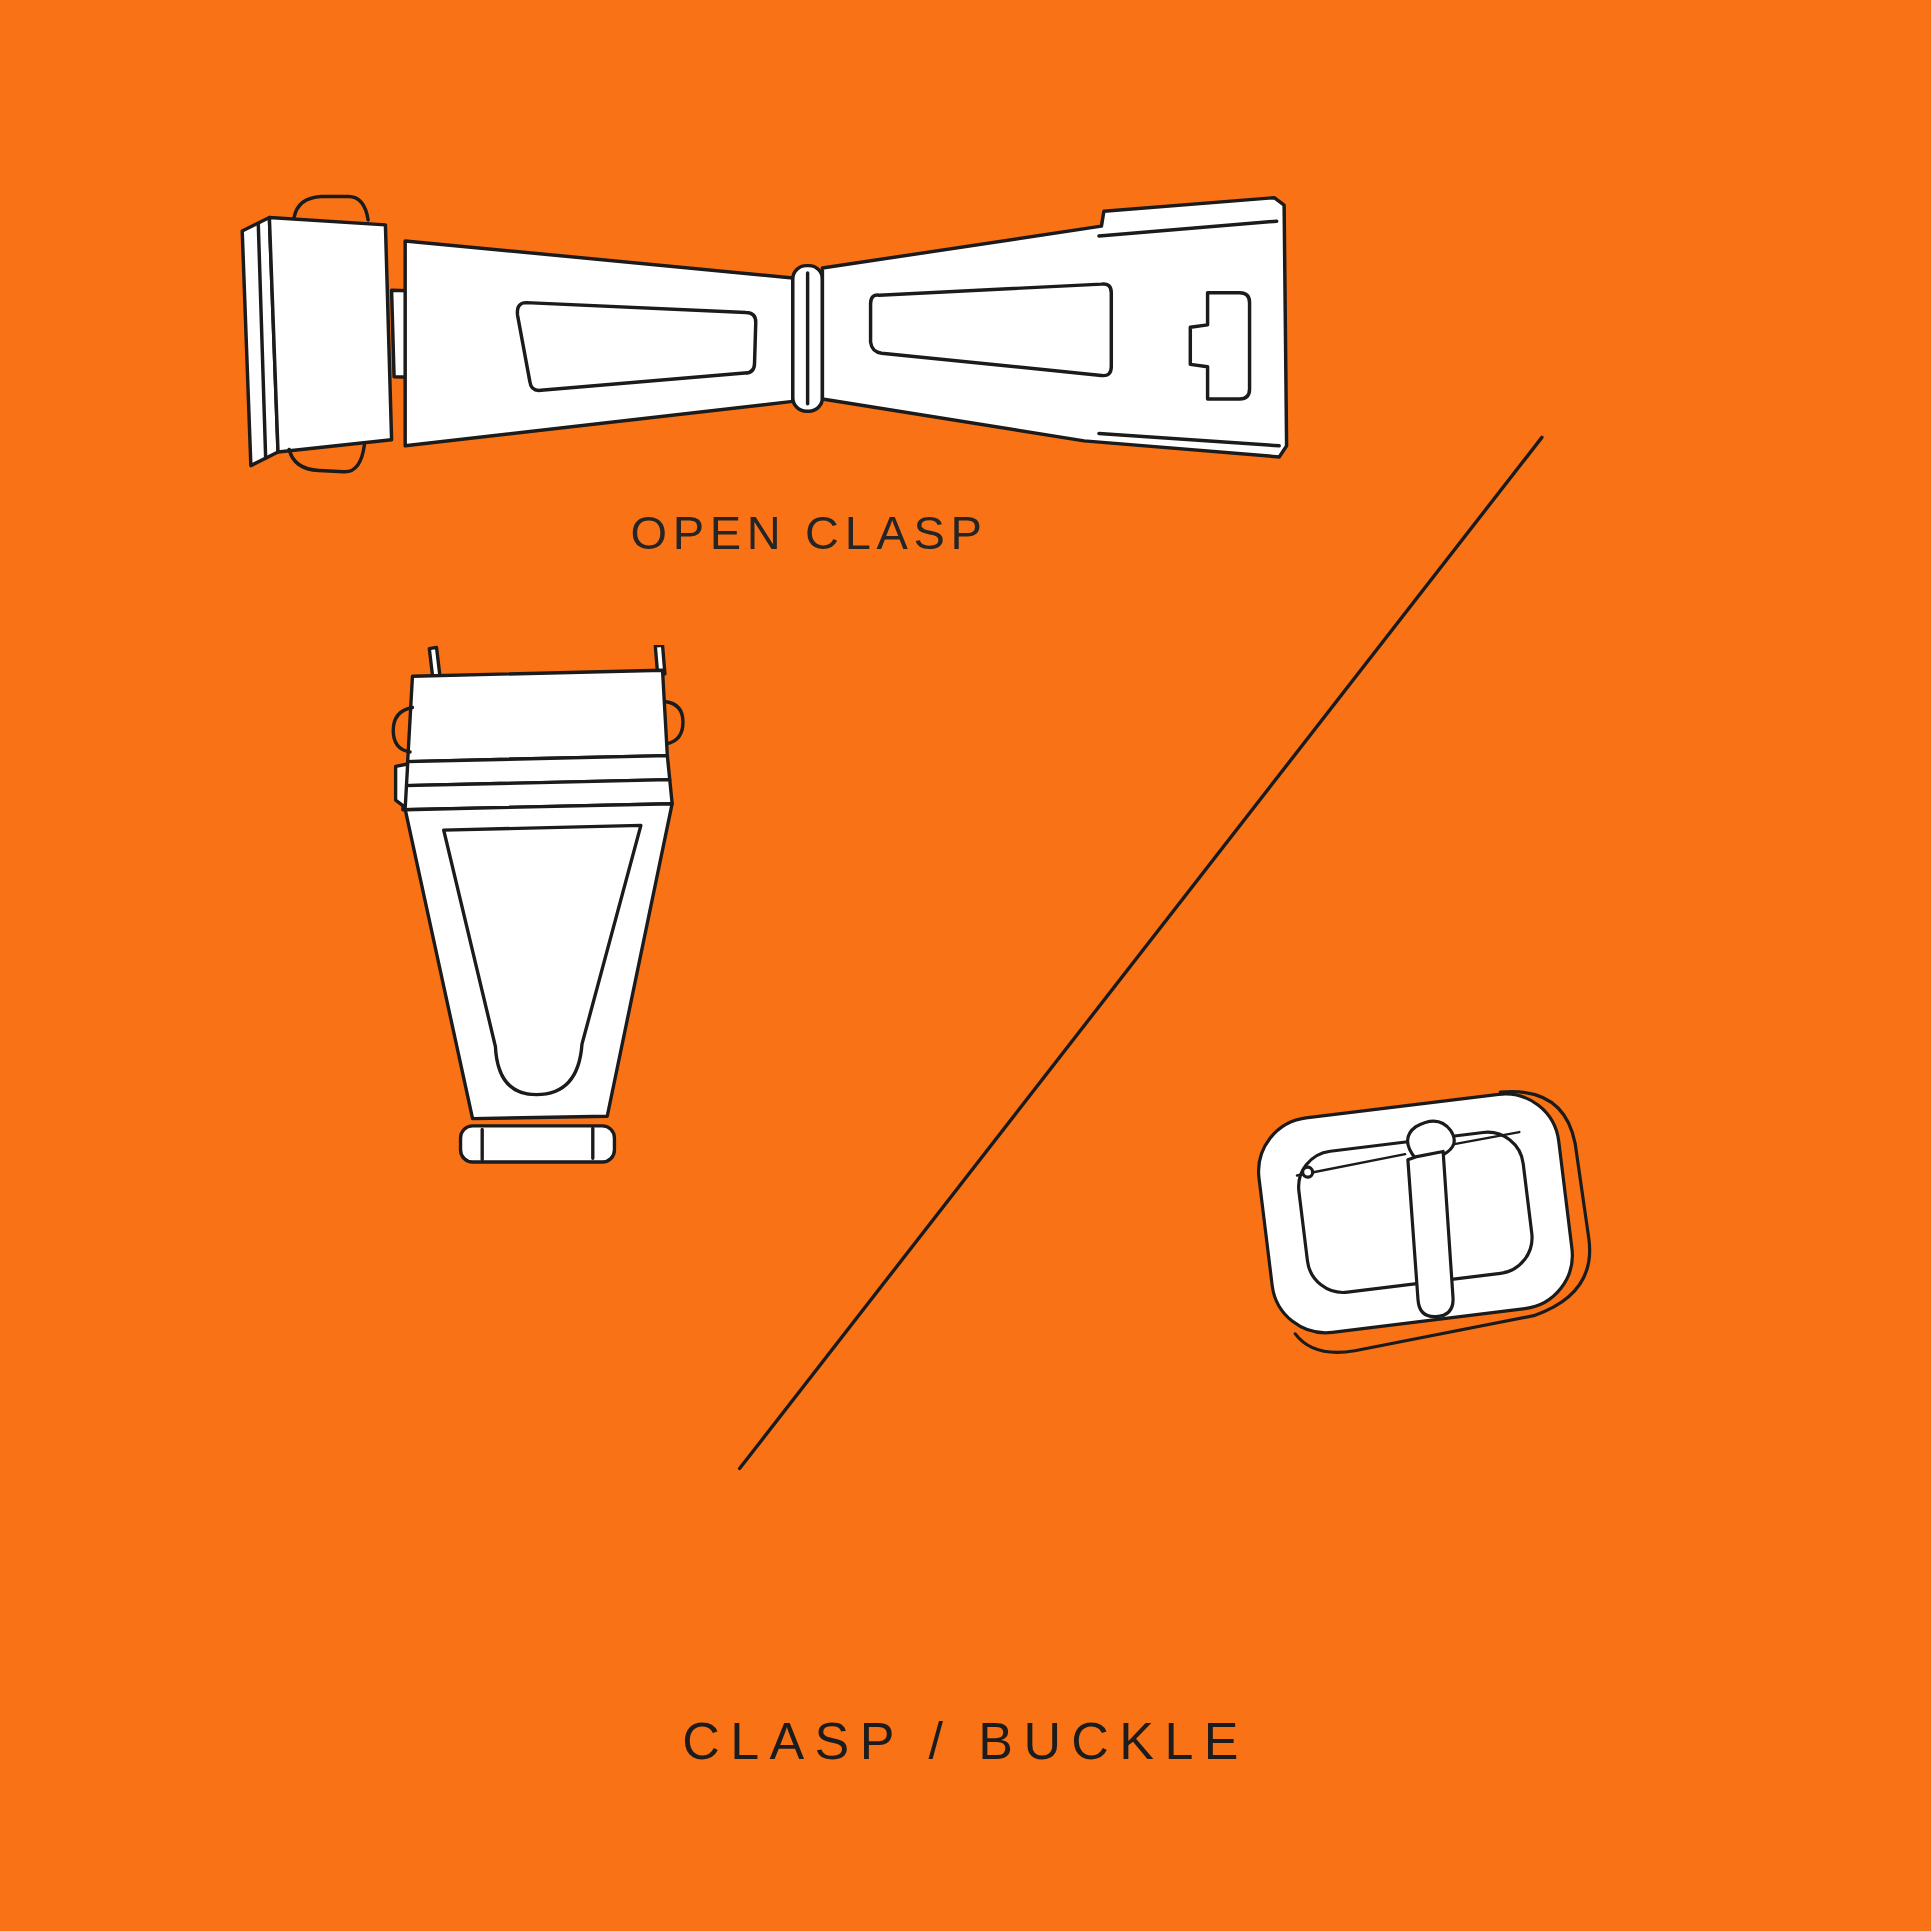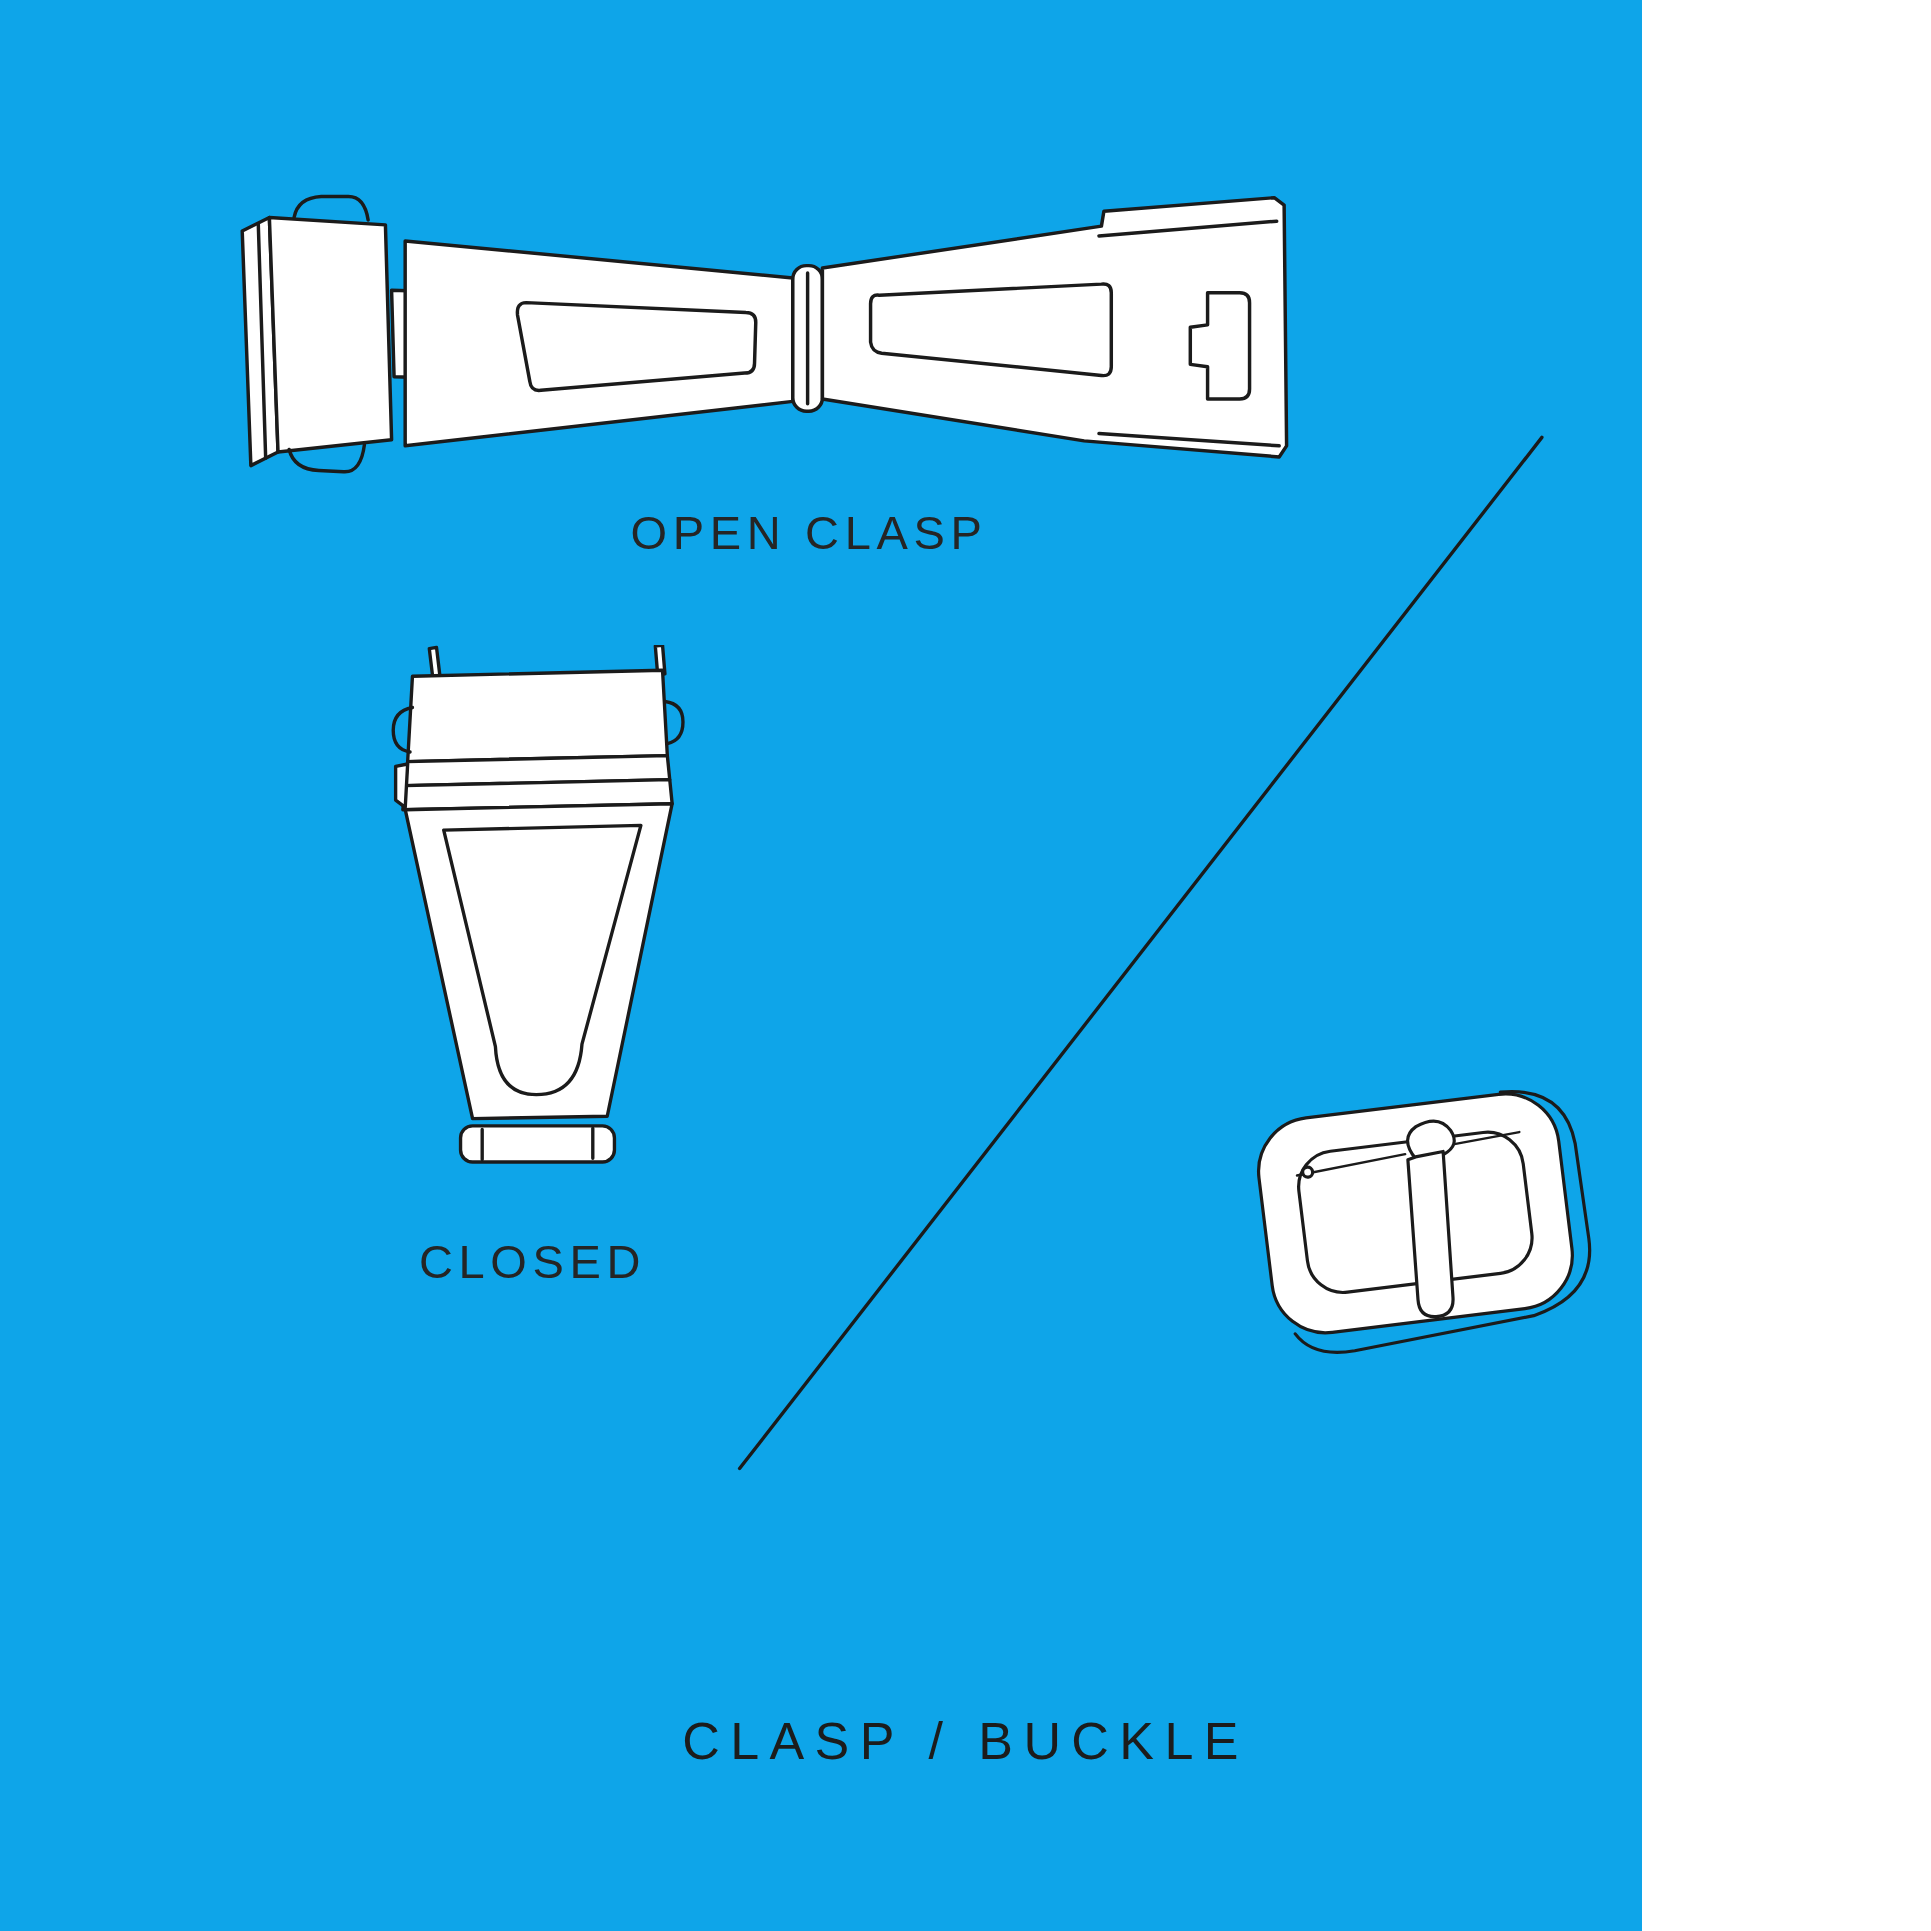--- a/index.html
+++ b/index.html
@@ -2,23 +2,23 @@
 <html><head>
 <meta charset="utf-8">
 <style>
   html, body {
     margin: 0;
     padding: 0;
     background: #ffffff;
   }
   .page {
     position: relative;
-    width: 1642px;
+    width: 1931px;
     height: 1931px;
-    background: #0ea5e9;
+    background: #f97316;
     font-family: "Liberation Sans", sans-serif;
     color: #1c1c1c;
     overflow: hidden;
   }
   .abs { position: absolute; }
   svg .ink {
     stroke: #1b1b1b;
     fill: #ffffff;
     stroke-linejoin: round;
     stroke-linecap: round;
@@ -91,21 +91,20 @@
       <path d="M12,101 L22,99 L20,135 L12,129 Z"></path>
 
       <path d="M20,137 L242,132 L188,392 L76,394 Z"></path>
       <path class="nofill" d="M52,154 L216,150 L167,332 Q164,374 129,374 Q97,374 95,334 Z"></path>
 
       <rect x="66" y="400" width="128" height="30" rx="10"></rect>
       <path class="nofill" d="M84,403 L84,428 M176,402 L176,427"></path>
     </g>
   </svg>
 
-  <div class="abs caption" style="left:291px; top:1234px; width:483px;">CLOSED</div>
 
   <svg class="abs" style="left:0; top:0;" width="1931" height="1931" viewBox="0 0 2000 2000">
     <line x1="1597" y1="453" x2="766" y2="1521" stroke="#1b1b1b" stroke-width="3.5" stroke-linecap="round"></line>
   </svg>
 
   <svg class="abs" style="left:1218px; top:1060px;" width="415" height="351" viewBox="0 0 415 350">
     <g class="ink" stroke-width="3.2" transform="rotate(-7 205 165)">
 
       <path class="nofill" d="M298,42 Q362,44 366,102 L368,198 Q369,254 304,268 L122,281 Q80,283 65,257"></path>
 

